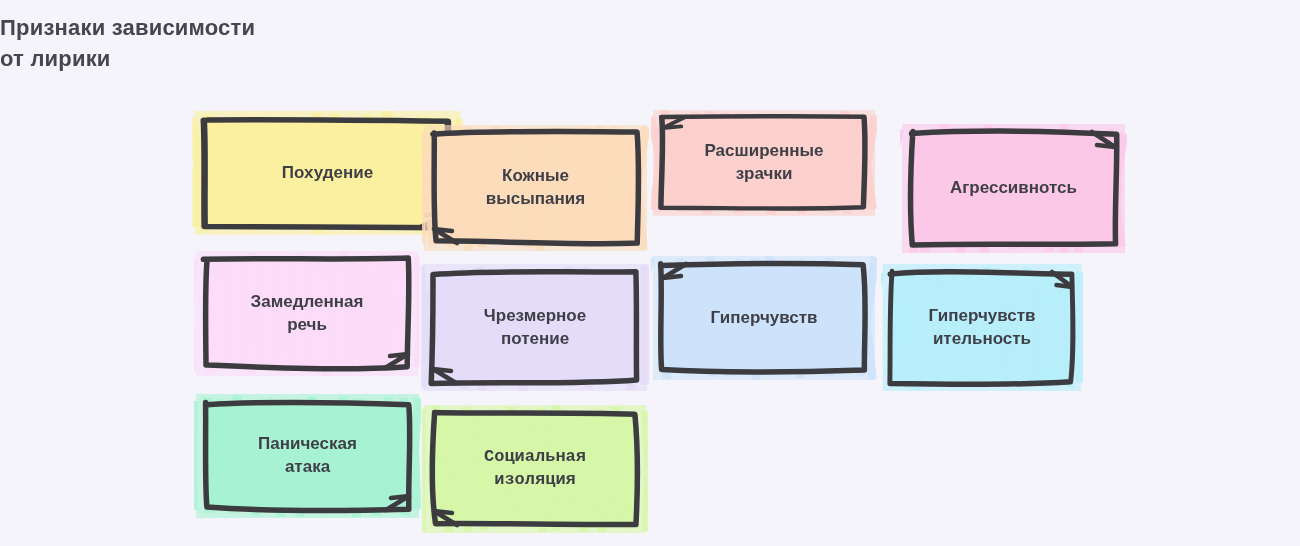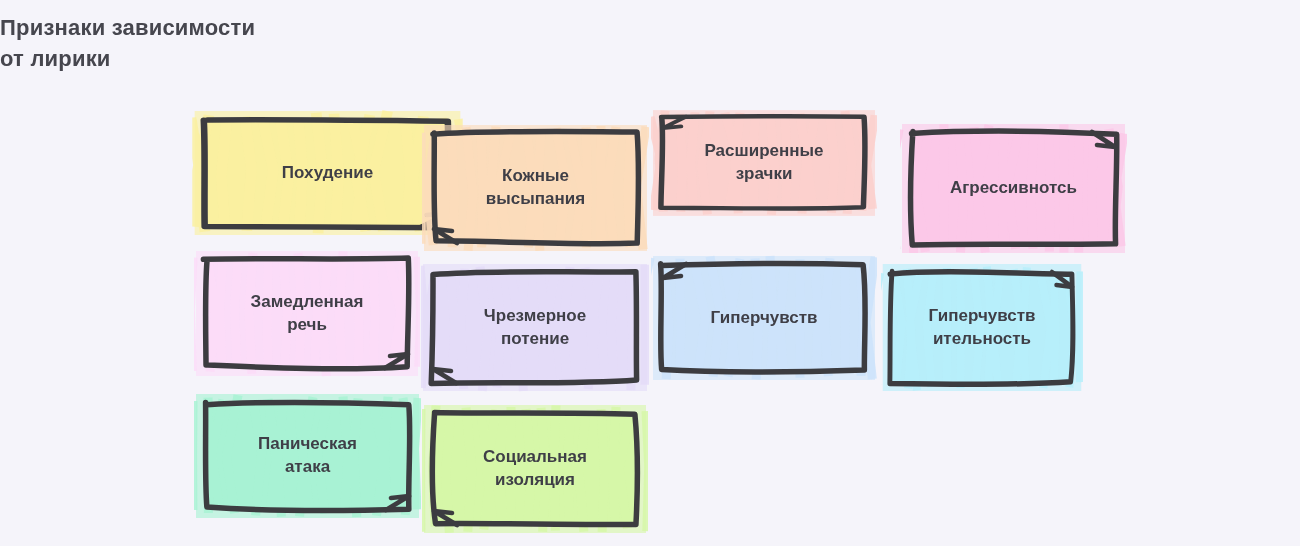--- a/index.html
+++ b/index.html
@@ -230,21 +230,21 @@
         <rect x="1" y="2" width="207" height="108" fill="#a8f2d4"></rect>
         <g clip-path="url(#clip8)">
           <path d="M -10 0.9700590963475406 L -10.437394272070378 54.09515081043355 L -10.131218281621113 110.08891476504505 M 5 -2.3369192997924984 L 6.254816663451493 53.823321325937286 L 5.3764449990354475 113.03803683444858 M 20 -0.20853341231122613 L 8.408629905898124 52.83223489183001 L 16.522588971769437 108.64953462220728 M 35 -4.752398565411568 L 23.50559851899743 57.11966586345807 L 31.55167955569923 113.17450378742069 M 50 0.49413734674453735 L 58.71212189365178 52.64628105936572 L 52.61363656809554 115.3697341652587 M 65 -0.9763436568900943 L 73.17915830342099 58.349684874294326 L 67.45374749102629 110.16690534958616 M 80 3.246762888506055 L 74.65356881124899 62.985027845948935 L 78.3960706433747 116.57288552448153 M 95 3.5852737524546683 L 100.32808937784284 57.259885526727885 L 96.59842681335286 116.35206820862368 M 110 -2.7834504996426404 L 99.45958004612476 51.0276207588613 L 106.83787401383742 112.69000075245276 M 125 0.9170133909210563 L 114.45061701815575 52.59523209207691 L 121.83518510544673 113.51778848981485 M 140 -3.365914883557707 L 145.08072394831106 55.525264244293794 L 141.52421718449332 112.46953220292926 M 155 -1.525931289885193 L 150.67466419236735 52.398274241015315 L 153.7023992577102 117.01563841151074 M 170 1.585057143587619 L 181.5992693719454 57.617462606634945 L 173.47978081158362 115.52515616128221 M 185 -3.2341533354483545 L 181.4103568228893 50.59434283687733 L 183.9231070468668 108.63181044068187 M 200 -2.021163265686482 L 207.6470672362484 50.434099372942 L 202.29412017087452 114.80733366170898 M 215 -1.9707128931768239 L 211.59478504117578 48.810179265681654 L 213.97843551235275 109.38076367555186 " fill="none" stroke="#a8f2d4" stroke-width="9" stroke-linecap="butt" stroke-linejoin="miter" opacity="0.85"></path>
         </g>
         <path d="M 3.9041610535234215 4.840578501205892 C 60.66701372517272 1.1457482776604593, 141.06819157966413 2.4106394140515475, 205.8160826599691 4.83469376550056 C 208.2403721769806 36.880023693861446, 205.00278618182057 79.51809182399883, 205.84810701101088 109.29046756704338 C 140.33351800947452 111.14696022402495, 68.74009711180813 111.6479451061692, 3.873288086196408 107.05211859084666 C 1.6207009889651092 79.44848991492762, 3.031096101971343 32.93602466261946, 2.5754974636714905 2.616297445585951" fill="none" stroke="#3c3c40" stroke-width="5.5" stroke-linecap="round" stroke-linejoin="round"></path>
         <path d="M 183 110 L 206 96 L 188 98" fill="none" stroke="#3c3c40" stroke-width="4.6" stroke-linecap="round" stroke-linejoin="round"></path>
       </svg>
       <div class="card-label">Паническая
 атака</div>
     </div>
-    <div class="card" style="left: 431px; top: 411px; width: 208px; height: 116px;">
+    <div class="card" style="left: 431px; top: 411px; width: 208px; height: 116px; font-family: Liberation Mono, monospace;">
       <svg viewBox="0 0 208 116" preserveAspectRatio="none">
         <defs>
           <clipPath id="clip9">
             <rect x="-9" y="-8" width="226" height="132"></rect>
           </clipPath>
         </defs>
         <rect x="-7" y="-6" width="222" height="128" fill="#d6f7a8" opacity="0.62"></rect>
         <rect x="1" y="2" width="206" height="112" fill="#d6f7a8"></rect>
         <g clip-path="url(#clip9)">
           <path d="M -10 -1.9757926990278065 L -10.426214423030615 59.18373749102466 L -10.127864326909185 120.86030801571906 M 5 -5.515835088677704 L 1.7664533066563308 56.317155107390136 L 4.029935991996899 115.53086325339973 M 20 -0.8110298439860344 L 14.49893168034032 62.707769262837246 L 18.349679504102095 121.76112949894741 M 35 -3.4534262693487108 L 40.86254493147135 59.969425371615216 L 36.758763479441406 120.7950520357117 M 50 3.6240970818325877 L 59.47577286697924 65.99439970008098 L 52.84273186009377 118.56047366792336 M 65 -1.298613328486681 L 55.60348307341337 58.09036347782239 L 62.181044922024014 114.33554427046329 M 80 -3.966574588790536 L 79.20042549446225 55.46971112373285 L 79.76012764833868 113.07196444412693 M 95 -1.7980577507987618 L 100.48483219789341 61.049877857323736 L 96.64544965936803 115.93980181775987 M 110 -3.1298787952400744 L 115.33172563416883 60.22796589019708 L 111.59951769025065 120.77235199324787 M 125 -5.642964706290513 L 122.76052601914853 51.10122630558908 L 124.32815780574455 119.57603751728311 M 140 1.183749470859766 L 136.03308911342174 53.052086582407355 L 138.80992673402653 113.48954257369041 M 155 2.785945901181549 L 148.06831249594688 63.466319335391745 L 152.92049374878405 120.54588106274605 M 170 -1.7691947720013559 L 173.67993483040482 62.505179905332625 L 171.10398044912145 120.86862211627886 M 185 -3.976208687759936 L 181.7095692139119 56.77030887431465 L 184.01287076417356 113.52375349076465 M 200 1.5130829075351357 L 188.0392599971965 57.60058688931167 L 196.41177799915894 117.24263779167086 M 215 -0.019484769087284803 L 217.7088520862162 55.47669324348681 L 215.81265562586486 120.24807051103562 " fill="none" stroke="#d6f7a8" stroke-width="9" stroke-linecap="butt" stroke-linejoin="miter" opacity="0.85"></path>

